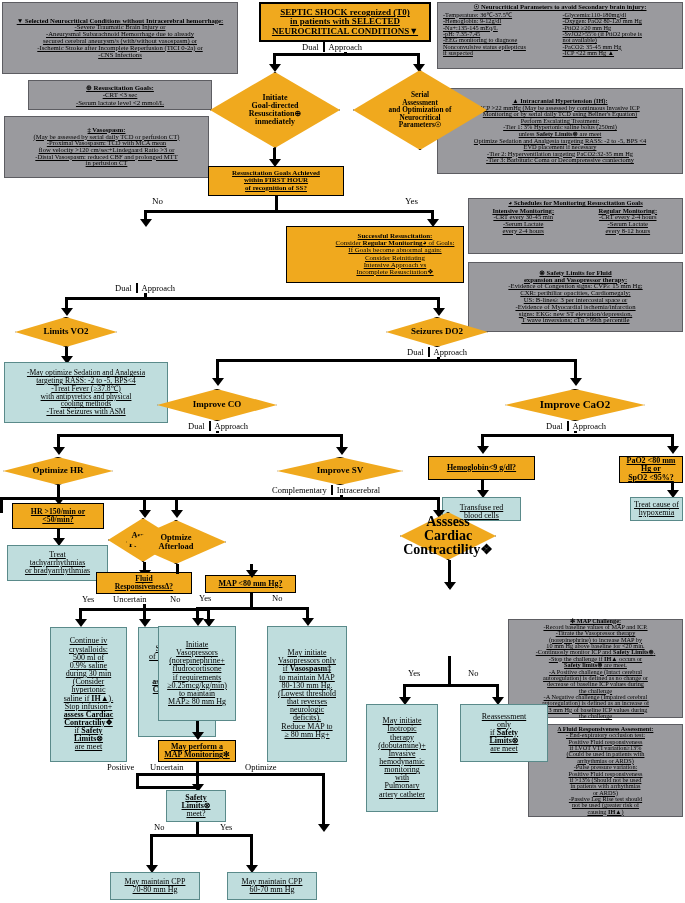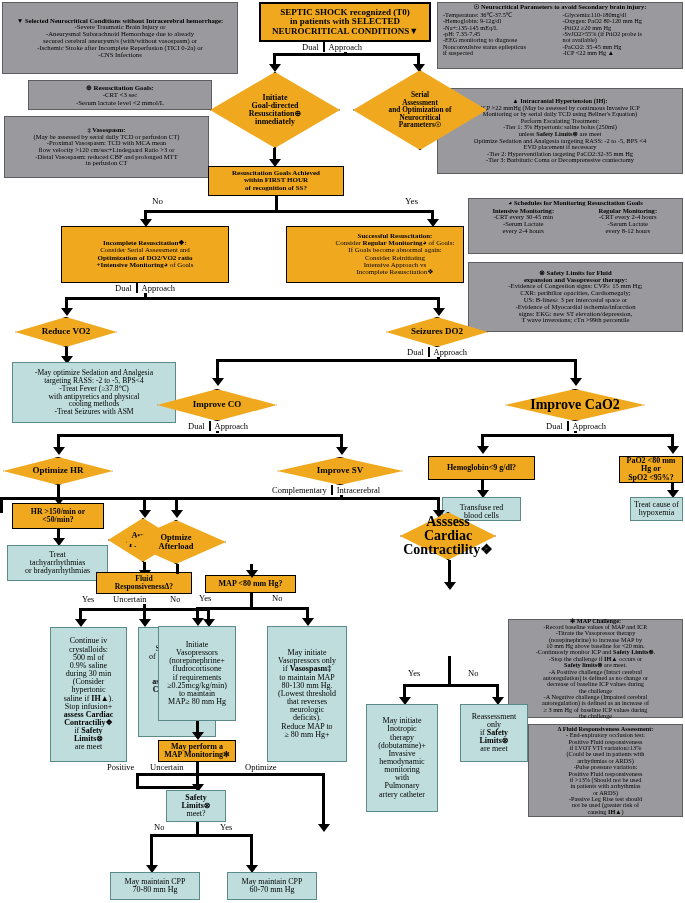--- a/index.html
+++ b/index.html
@@ -1,21 +1,21 @@
 <!DOCTYPE html>
 <html><head>
 <meta charset="utf-8">
 <style>
   html,body{margin:0;padding:0;background:#fff;}
   body{width:685px;height:903px;position:relative;
        font-family:"Liberation Serif", serif;color:#000;overflow:hidden;}
   #canvas{position:relative;width:685px;height:903px;}
 
   .node{position:absolute;box-sizing:border-box;display:flex;align-items:center;
-        justify-content:center;text-align:center;line-height:1.02;}
+        justify-content:center;text-align:center;line-height:1.02;text-decoration:underline;}
   .node .inner{width:100%;padding:0 2px;}
 
   
   .box{border:1.2px solid #000;}
   .gray{background:#9a9a9e;border:1.2px solid #5d5d62;}
   .orange{background:#f0a91e;border:1.2px solid #000;}
   .teal{background:#bfdddd;border:1.2px solid #5a8a8a;}
   .thick{border-width:2.4px;}
 
   .diamond{position:absolute;}
@@ -102,60 +102,57 @@
       <div class="inner">Resuscitation Goals Achieved<br>within FIRST HOUR<br>of recognition of SS?</div>
     </div>
     <div class="ln vl" style="left: 275px; top: 196px; height: 16px;"></div>
     <div class="ln hl" style="left: 144px; top: 210px; width: 290px;"></div>
     <div class="lbl" style="left: 150px; top: 196px; font-size: 9px;">No</div>
     <div class="lbl" style="left: 403px; top: 196px; font-size: 9px;">Yes</div>
     <div class="ln vl" style="left: 144px; top: 210px; height: 10px;"></div>
     <div class="arw" style="left: 139.5px; top: 219px;"></div>
     <div class="ln vl" style="left: 431px; top: 210px; height: 10px;"></div>
     <div class="arw" style="left: 426.5px; top: 219px;"></div>
-    <div class="node orange box" style="left: 61px; top: 226px; width: 168px; height: 57px; font-size: 7px;">
-      <div class="inner"><b>Incomplete Resuscitation❖:</b><br>Consider Serial Assessment and<br><b>Optimization of DO2/VO2 ratio</b><br><b>+Intensive Monitoring◕</b> of Goals</div>
-    </div>
     <div class="node orange box" style="left: 286px; top: 226px; width: 178px; height: 57px; font-size: 7px; padding-left: 40px;">
       <div class="inner"><b>Successful Resuscitation:</b><br>Consider <b>Regular Monitoring◕</b> of Goals:<br>If Goals become abnormal again:<br>Consider Reinitiating<br>Intensive Approach vs<br>Incomplete Resuscitation❖</div>
     </div>
     <div class="ln vl" style="left: 144px; top: 283px; height: 14px;"></div>
     <div class="lbl" style="left: 113px; top: 283px; font-size: 8.5px;"><span style="border-right:2.5px solid #000;padding-right:4px">Dual</span><span style="padding-left:4px">Approach</span></div>
     <div class="ln hl" style="left: 65px; top: 297px; width: 375px;"></div>
     <div class="ln vl" style="left: 65px; top: 297px; height: 14px;"></div>
     <div class="ln vl" style="left: 437px; top: 297px; height: 14px;"></div>
     <div class="arw" style="left: 60.5px; top: 308px;"></div>
     <div class="arw" style="left: 432.5px; top: 308px;"></div>
     <div class="diamond" style="left: 15px; top: 317px; width: 102px; height: 30px;">
       <div class="dshape"></div>
-      <div class="dtext" style="font-size: 9px;">Reduce VO2</div>
+      <div class="dtext" style="font-size: 9px;">Limits VO2</div>
     </div>
     <div class="diamond" style="left: 386px; top: 317px; width: 102px; height: 30px;">
       <div class="dshape"></div>
       <div class="dtext" style="font-size: 9px;">Seizures DO2</div>
     </div>
     <div class="ln vl" style="left: 65px; top: 347px; height: 10px;"></div>
     <div class="arw" style="left: 60.5px; top: 356px;"></div>
-    <div class="node teal box" style="left: 4px; top: 362px; width: 164px; height: 61px; font-size: 7.6px; margin-left: 8px;">
+    <div class="node teal box" style="left: 4px; top: 362px; width: 164px; height: 61px; font-size: 7.6px;">
       <div class="inner">-May optimize Sedation and Analgesia<br>targeting RASS: -2 to -5, BPS&lt;4<br>-Treat Fever (≥37.8℃)<br>with antipyretics and physical<br>cooling methods<br>-Treat Seizures with ASM</div>
     </div>
     <div class="ln vl" style="left: 437px; top: 347px; height: 12px;"></div>
     <div class="lbl" style="left: 405px; top: 347px; font-size: 8.5px;"><span style="border-right:2.5px solid #000;padding-right:4px">Dual</span><span style="padding-left:4px">Approach</span></div>
     <div class="ln hl" style="left: 216px; top: 359px; width: 360px;"></div>
     <div class="ln vl" style="left: 216px; top: 359px; height: 22px;"></div>
     <div class="ln vl" style="left: 574px; top: 359px; height: 22px;"></div>
     <div class="arw" style="left: 211.5px; top: 378px;"></div>
     <div class="arw" style="left: 569.5px; top: 378px;"></div>
     <div class="diamond" style="left: 157px; top: 389px; width: 120px; height: 32px;">
       <div class="dshape"></div>
       <div class="dtext" style="font-size: 9px;">Improve CO</div>
     </div>
     <div class="diamond" style="left: 505px; top: 389px; width: 140px; height: 32px;">
       <div class="dshape"></div>
-      <div class="dtext" style="font-size: 14px;">Improve CaO2</div>
+      <div class="dtext" style="font-size: 11px;">Improve CaO2</div>
     </div>
     <div class="ln vl" style="left: 216px; top: 421px; height: 12px;"></div>
     <div class="lbl" style="left: 186px; top: 421px; font-size: 8.5px;"><span style="border-right:2.5px solid #000;padding-right:4px">Dual</span><span style="padding-left:4px">Approach</span></div>
     <div class="ln hl" style="left: 57px; top: 434px; width: 285px;"></div>
     <div class="ln vl" style="left: 57px; top: 434px; height: 16px;"></div>
     <div class="ln vl" style="left: 340px; top: 434px; height: 16px;"></div>
     <div class="arw" style="left: 52.5px; top: 447px;"></div>
     <div class="arw" style="left: 335.5px; top: 447px;"></div>
     <div class="diamond" style="left: 3px; top: 457px; width: 110px; height: 28px;">
       <div class="dshape"></div>
@@ -305,16 +302,16 @@
     <div class="ln hl" style="left: 403px; top: 684px; width: 93px;"></div>
     <div class="lbl" style="left: 406px; top: 668px; font-size: 8.5px;">Yes</div>
     <div class="lbl" style="left: 466px; top: 668px; font-size: 8.5px;">No</div>
     <div class="ln vl" style="left: 403px; top: 684px; height: 16px;"></div>
     <div class="ln vl" style="left: 496px; top: 684px; height: 16px;"></div>
     <div class="arw" style="left: 398.5px; top: 697px;"></div>
     <div class="arw" style="left: 491.5px; top: 697px;"></div>
     <div class="node teal box" style="left: 366px; top: 704px; width: 72px; height: 108px; font-size: 8px;">
       <div class="inner">May initiate<br>Inotropic<br>therapy<br>(dobutamine)+<br>Invasive<br>hemodynamic<br>monitoring<br>with<br>Pulmonary<br>artery catheter</div>
     </div>
-    <div class="node teal box" style="left: 460px; top: 704px; width: 68px; height: 58px; font-size: 8px;">
+    <div class="node teal box" style="left: 460px; top: 704px; width: 88px; height: 58px; font-size: 8px;">
       <div class="inner">Reassessment<br>only<br>if <b>Safety</b><br><b>Limits⊗</b><br>are meet</div>
     </div>
   </div>
 
 </body></html>

